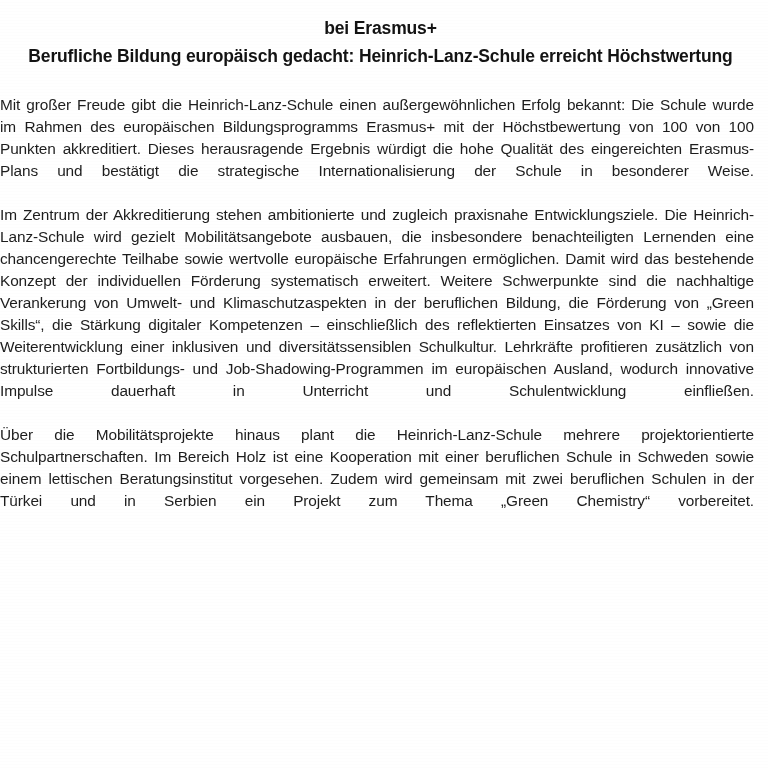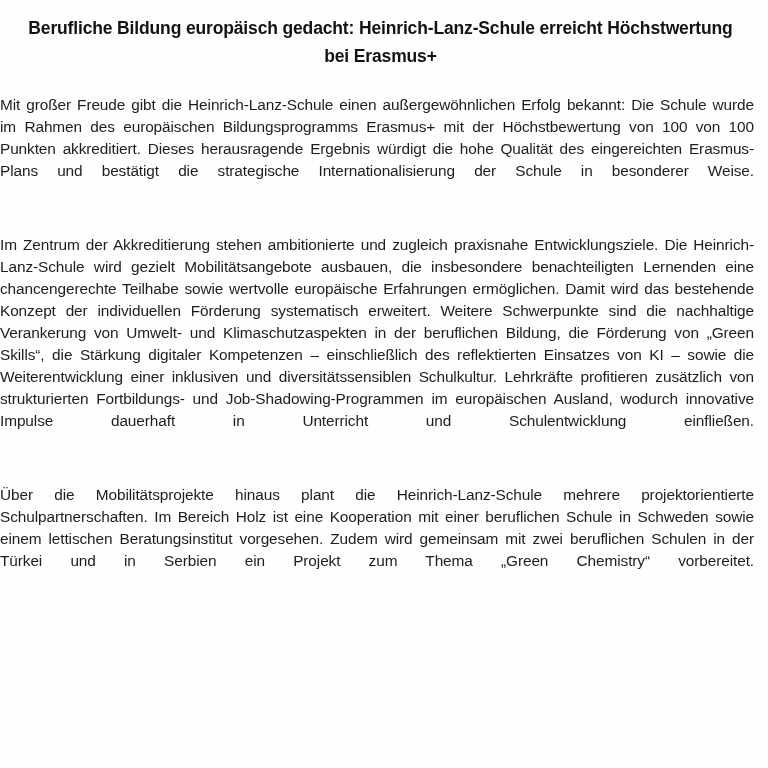--- a/index.html
+++ b/index.html
@@ -53,21 +53,20 @@
     font-size: 15.4px;
     line-height: 22px;
     letter-spacing: -0.1px;
     color: #1d1d1d;
     word-spacing: 0.2px;
   }
   .para.first {
     margin-top: 24px;
   }
   .para + .para {
-    margin-top: 30px;
   }
   
   .para::after {
     content: "";
     display: inline-block;
     width: 100%;
   }
 
   
   .grain {
@@ -78,22 +77,22 @@
     background-image:
       repeating-linear-gradient(0deg, rgba(0,0,0,0.5) 0px, rgba(0,0,0,0) 1px, rgba(0,0,0,0) 3px);
   }
 </style>
 </head>
 <body>
 
 <div class="page">
 
   <h1 class="doc-title">
+    <span class="title-line">bei Erasmus+</span>
     <span class="title-line">Berufliche Bildung europäisch gedacht: Heinrich-Lanz-Schule erreicht Höchstwertung</span>
-    <span class="title-line">bei Erasmus+</span>
   </h1>
 
   <div class="body-block">
     <p class="para first">Mit großer Freude gibt die Heinrich-Lanz-Schule einen außergewöhnlichen Erfolg bekannt: Die Schule wurde im Rahmen des europäischen Bildungsprogramms Erasmus+ mit der Höchstbewertung von 100 von 100 Punkten akkreditiert. Dieses herausragende Ergebnis würdigt die hohe Qualität des eingereichten Erasmus-Plans und bestätigt die strategische Internationalisierung der Schule in besonderer Weise.</p>
     <p class="para">Im Zentrum der Akkreditierung stehen ambitionierte und zugleich praxisnahe Entwicklungsziele. Die Heinrich-Lanz-Schule wird gezielt Mobilitätsangebote ausbauen, die insbesondere benachteiligten Lernenden eine chancengerechte Teilhabe sowie wertvolle europäische Erfahrungen ermöglichen. Damit wird das bestehende Konzept der individuellen Förderung systematisch erweitert. Weitere Schwerpunkte sind die nachhaltige Verankerung von Umwelt- und Klimaschutzaspekten in der beruflichen Bildung, die Förderung von „Green Skills“, die Stärkung digitaler Kompetenzen – einschließlich des reflektierten Einsatzes von KI – sowie die Weiterentwicklung einer inklusiven und diversitätssensiblen Schulkultur. Lehrkräfte profitieren zusätzlich von strukturierten Fortbildungs- und Job-Shadowing-Programmen im europäischen Ausland, wodurch innovative Impulse dauerhaft in Unterricht und Schulentwicklung einfließen.</p>
     <p class="para">Über die Mobilitätsprojekte hinaus plant die Heinrich-Lanz-Schule mehrere projektorientierte Schulpartnerschaften. Im Bereich Holz ist eine Kooperation mit einer beruflichen Schule in Schweden sowie einem lettischen Beratungsinstitut vorgesehen. Zudem wird gemeinsam mit zwei beruflichen Schulen in der Türkei und in Serbien ein Projekt zum Thema „Green Chemistry“ vorbereitet.</p>
 
   </div>
 
   <div class="grain"></div>

